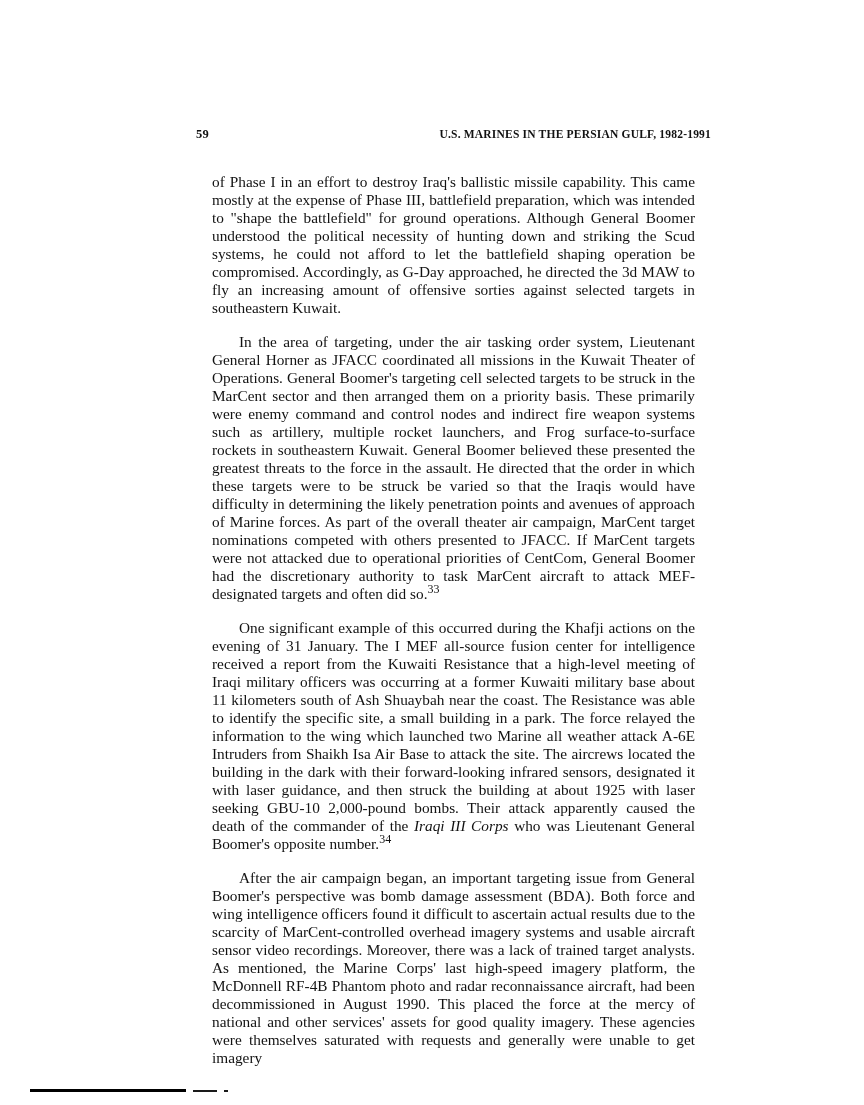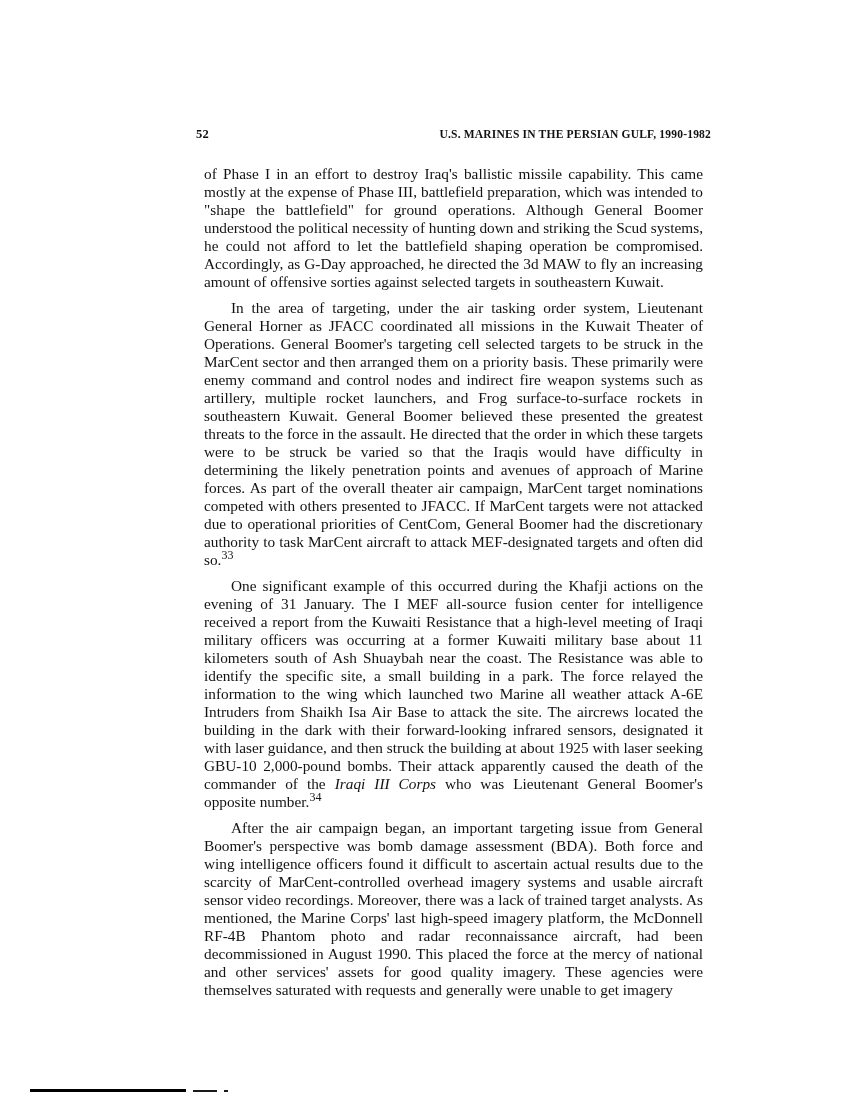--- a/index.html
+++ b/index.html
@@ -35,21 +35,21 @@
   .page-body {
     position: absolute;
     left: 196px;
     top: 157px;
     width: 515px;
     font-size: 15.3px;
     line-height: 18px;
     text-align: justify;
   }
   .page-body p.para {
-    margin: 8px;
+    margin: 16px;
     padding: 0;
   }
   .page-body p.para.indent {
     text-indent: 27px;
   }
   .page-body sup {
     font-size: 12px;
     line-height: 0;
     vertical-align: super;
   }
@@ -77,22 +77,22 @@
     height: 2px;
     background: #1a1a1a;
   }
 </style>
 </head>
 <body>
 
 <div class="page">
 
   <div class="page-header">
-    <span class="page-number">52</span>
-    <span class="running-title">U.S. MARINES IN THE PERSIAN GULF, 1990-1982</span>
+    <span class="page-number">59</span>
+    <span class="running-title">U.S. MARINES IN THE PERSIAN GULF, 1982-1991</span>
   </div>
 
   <div class="page-body" id="page-body">
       <p class="para"><span>of Phase I in an effort to destroy Iraq's ballistic missile capability.  This came mostly at the expense of Phase III, battlefield preparation, which was intended to "shape the battlefield" for ground operations.  Although General Boomer understood the political necessity of hunting down and striking the Scud systems, he could not afford to let the battlefield shaping operation be compromised.  Accordingly, as G-Day approached, he directed the 3d MAW to fly an increasing amount of offensive sorties against selected targets in southeastern Kuwait.</span></p>
       <p class="para indent"><span>In the area of targeting, under the air tasking order system, Lieutenant General Horner as JFACC coordinated all missions in the Kuwait Theater of Operations.  General Boomer's targeting cell selected targets to be struck in the MarCent sector and then arranged them on a priority basis.  These primarily were enemy command and control nodes and indirect fire weapon systems such as artillery, multiple rocket launchers, and Frog surface-to-surface rockets in southeastern Kuwait.  General Boomer believed these presented the greatest threats to the force in the assault.  He directed that the order in which these targets were to be struck be varied so that the Iraqis would have difficulty in determining the likely penetration points and avenues of approach of Marine forces.  As part of the overall theater air campaign, MarCent target nominations competed with others presented to JFACC.  If MarCent targets were not attacked due to operational priorities of CentCom, General Boomer had the discretionary authority to task MarCent aircraft to attack MEF-designated targets and often did so.</span><sup>33</sup></p>
       <p class="para indent"><span>One significant example of this occurred during the Khafji actions on the evening of 31 January.  The I MEF all-source fusion center for intelligence received a report from the Kuwaiti Resistance that a high-level meeting of Iraqi military officers was occurring at a former Kuwaiti military base about 11 kilometers south of Ash Shuaybah near the coast.  The Resistance was able to identify the specific site, a small building in a park.  The force relayed the information to the wing which launched two Marine all weather attack A-6E Intruders from Shaikh Isa Air Base to attack the site.  The aircrews located the building in the dark with their forward-looking infrared sensors, designated it with laser guidance, and then struck the building at about 1925 with laser seeking GBU-10 2,000-pound bombs.  Their attack apparently caused the death of the commander of the </span><i>Iraqi III Corps</i><span> who was Lieutenant General Boomer's opposite number.</span><sup>34</sup></p>
       <p class="para indent"><span>After the air campaign began, an important targeting issue from General Boomer's perspective was bomb damage assessment (BDA).  Both force and wing intelligence officers found it difficult to ascertain actual results due to the scarcity of MarCent-controlled overhead imagery systems and usable aircraft sensor video recordings.  Moreover, there was a lack of trained target analysts.  As mentioned, the Marine Corps' last high-speed imagery platform, the McDonnell RF-4B Phantom photo and radar reconnaissance aircraft, had been decommissioned in August 1990.  This placed the force at the mercy of national and other services' assets for good quality imagery.  These agencies were themselves  saturated with requests and  generally were unable to get imagery</span></p>
     </div>
 
   <div class="footnote-rule"></div>

